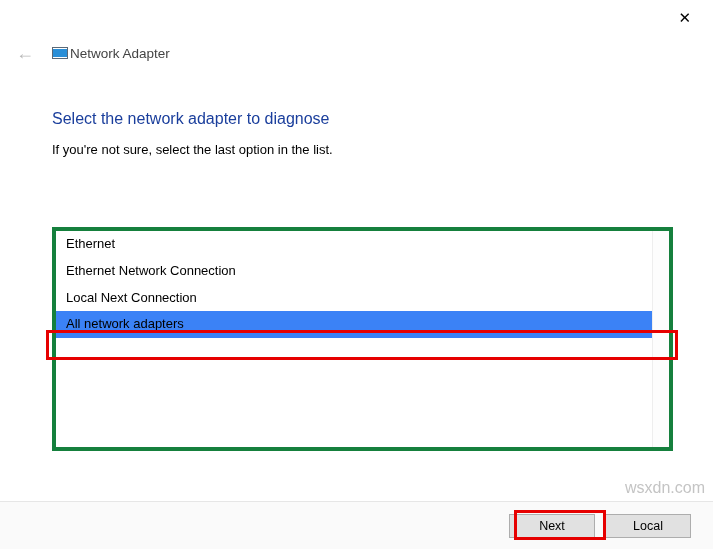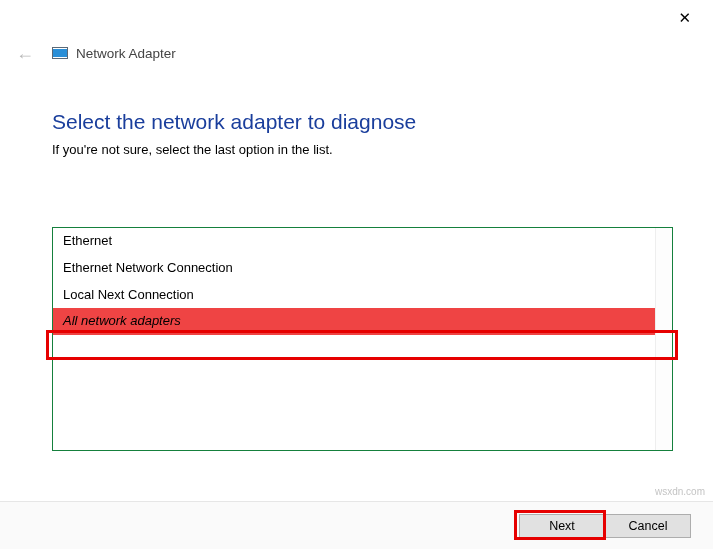--- a/index.html
+++ b/index.html
@@ -35,85 +35,85 @@
       gap: 18px;
     }
     .back-arrow {
       font-size: 18px;
       color: #b9b9b9;
       line-height: 1;
     }
     .header-title {
       display: flex;
       align-items: center;
-      gap: 8px;
+      gap: 2px;
       font-size: 13.5px;
       color: #444;
     }
     .header-title .app-icon {
       width: 16px; height: 12px;
       background: linear-gradient(180deg,#fff 0 10%, #2a8fd8 10% 90%, #fff 90%);
       border:1px solid #5a6978;
     }
     .content {
       position: absolute;
       left: 52px;
       right: 40px;
       top: 110px;
     }
     .heading {
       color: #1a3e9c;
-      font-size: 21px;
+      font-size: 16px;
       font-weight: 400;
-      margin-bottom: 8px;
+      margin-bottom: 14px;
     }
     .sub {
       margin-bottom: 70px;
     }
     .listbox {
-      border: 1px solid #15803d;
+      border: 4px solid #15803d;
       height: 224px;
       background: #fff;
       position: relative;
     }
     .listbox .scroll-gutter{
       position:absolute;
       top:0;right:0;bottom:0;
       width:17px;
       background:#fdfdfd;
       border-left:1px solid #eee;
     }
     .item {
       padding: 3px 10px;
       cursor:pointer;
       line-height:1.6;
     }
     .item.selected {
-      background: #ef4444;
-      font-style: italic;
+      background: #3b82f6;
     }
     .highlight-box {
       position:absolute;
       border: 3px solid #e60000;
       pointer-events:none;
     }
     .highlight-list {
       top: 330px;
       left: 46px;
       width: 632px;
       height: 30px;
     }
     .footer {
       position:absolute;
       left:0;right:0;bottom:0;
       height:48px;
       display:flex;
       justify-content:flex-end;
       align-items:center;
       padding-right:22px;
+      gap:10px;
       border-top:1px solid #e6e6e6;
       background:#fafafa;
     }
     .btn {
       min-width:86px;
       height:24px;
       border:1px solid #adadad;
       background:#e1e1e1;
       font-family:inherit;
       font-size:12.5px;
@@ -122,21 +122,21 @@
     }
     .highlight-next {
       top: 510px;
       left: 514px;
       width: 92px;
       height: 30px;
     }
     .watermark{
       position:absolute;
       bottom:52px;right:8px;
-      font-size:10px;color:#c4c4c4;
+      font-size:16px;color:#c4c4c4;
     }
   </style>
 </head>
 <body>
 
 <div class="topbar">
   <span class="close-icon">✕</span>
 </div>
 
 <div class="header">
@@ -155,19 +155,19 @@
     <div class="item">Ethernet</div>
     <div class="item">Ethernet Network Connection</div>
     <div class="item">Local Next Connection</div>
     <div class="item selected">All network adapters</div>
     <div class="scroll-gutter"></div>
   </div>
 </div>
 
 <div class="footer">
   <button class="btn">Next</button>
-  <button class="btn">Cancel</button>
+  <button class="btn">Local</button>
 </div>
 
 <div class="highlight-box highlight-list"></div>
 <div class="highlight-box highlight-next"></div>
 
 <div class="watermark">wsxdn.com</div>
 
 </body></html>

